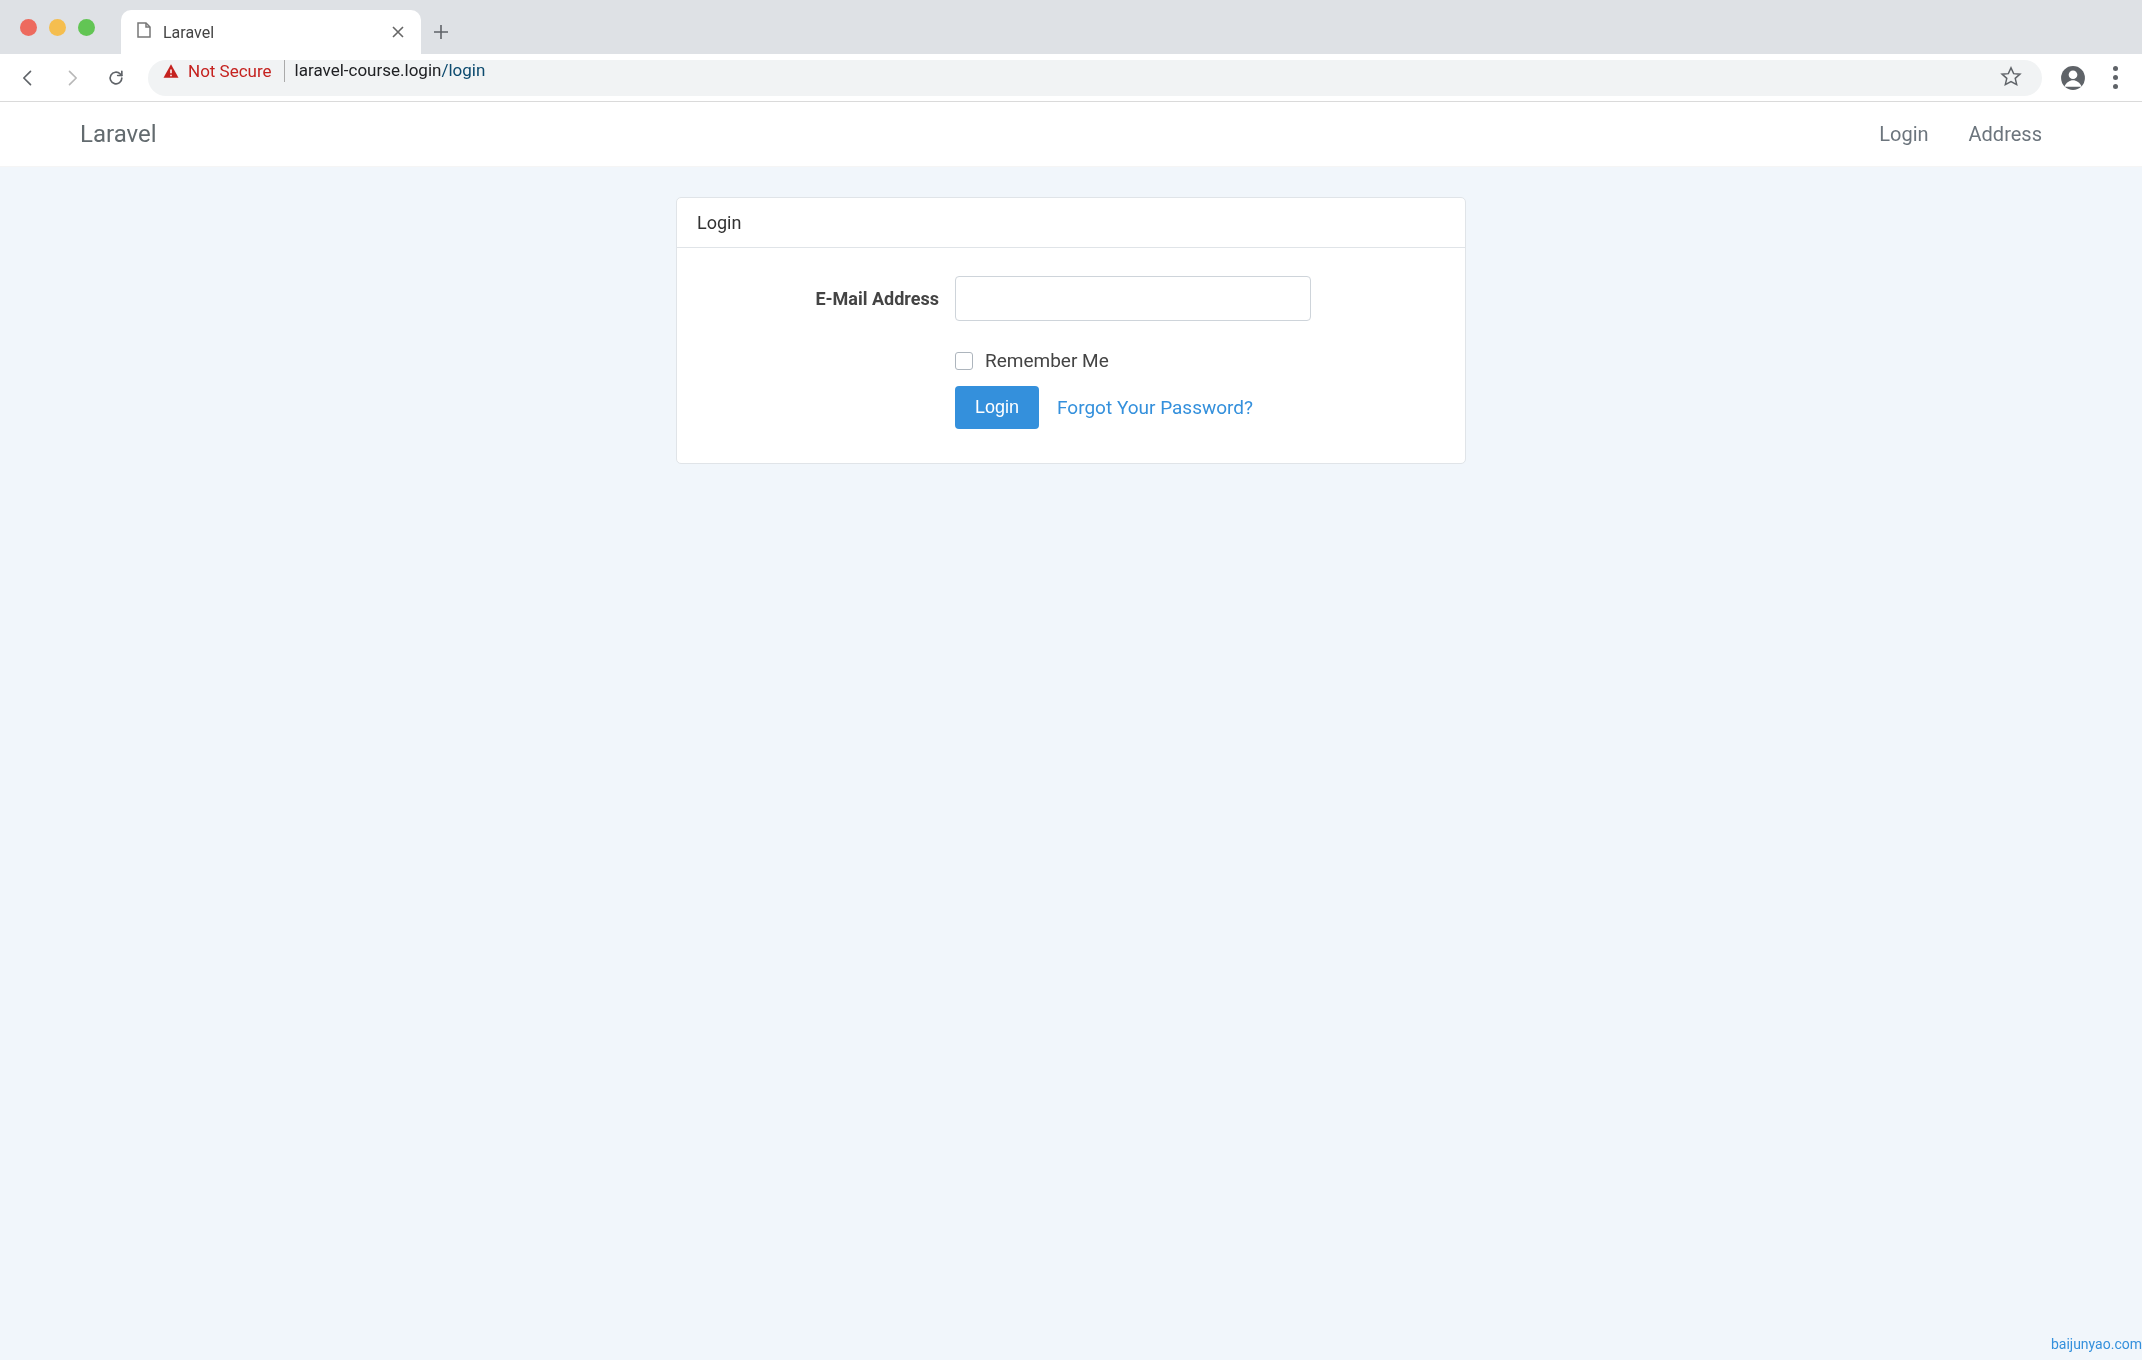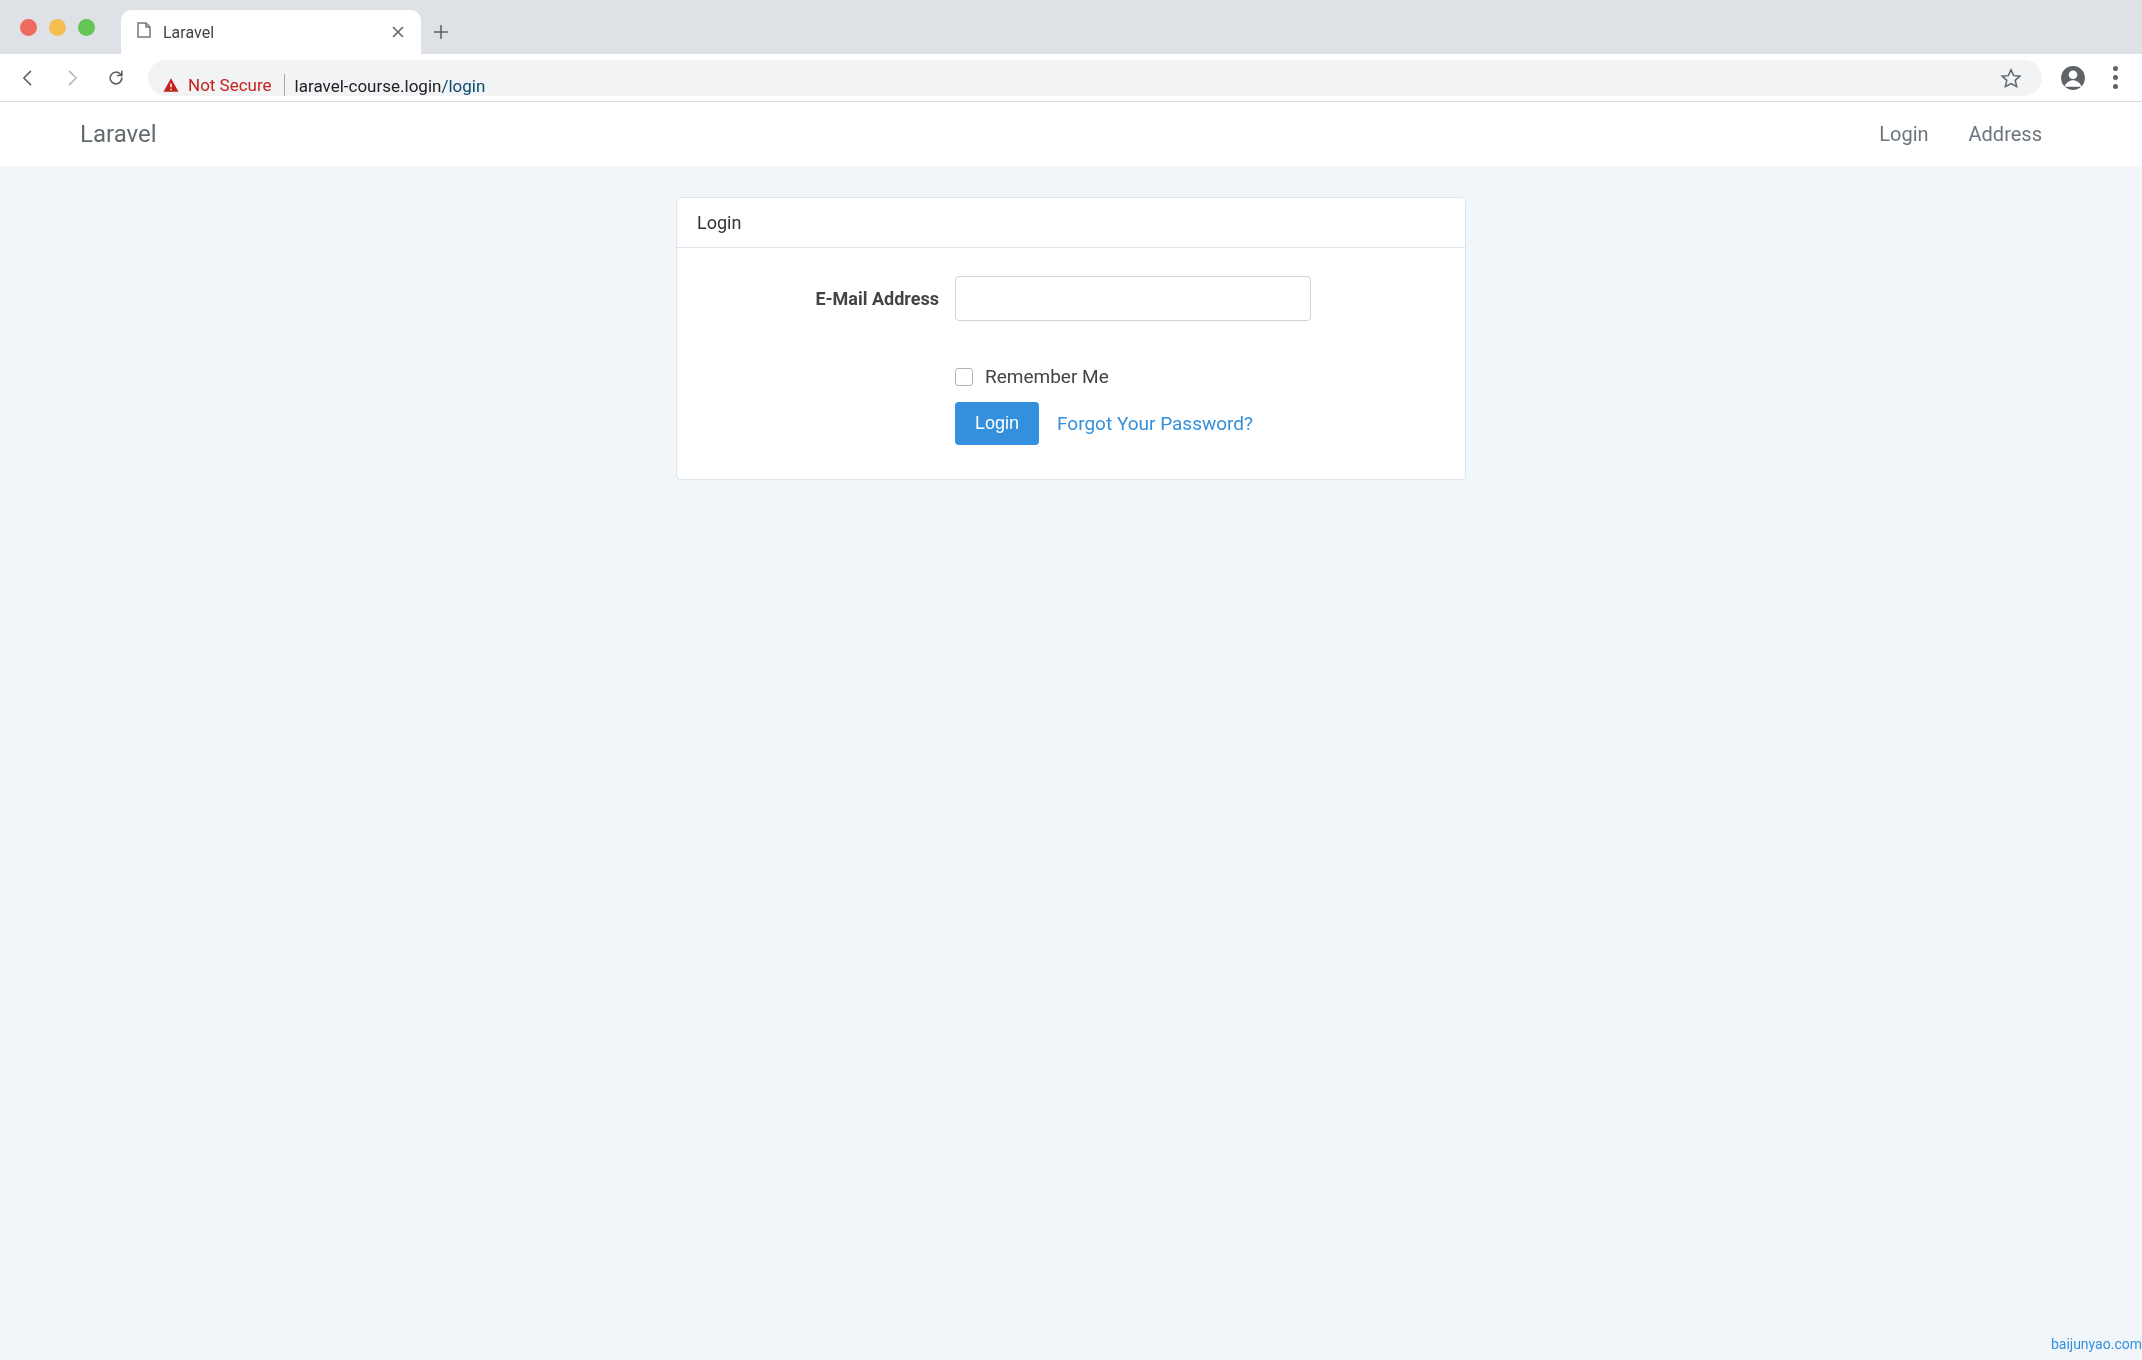--- a/index.html
+++ b/index.html
@@ -86,21 +86,21 @@
       cursor: pointer;
       border-radius: 50%;
     }
     .nav-btn svg { width: 20px; height: 20px; }
     .address-bar {
       flex: 1;
       height: 36px;
       background: #f1f3f4;
       border-radius: 18px;
       display: flex;
-      align-items: flex-end;
+      align-items: flex-start;
       padding: 0 14px;
       gap: 10px;
       margin: 12px 6px;
     }
     .security-warn {
       display: flex;
       align-items: center;
       gap: 8px;
       color: #c5221f;
       font-size: 17px;
@@ -331,21 +331,21 @@
   <div class="card">
     <div class="card-header">Login</div>
     <div class="card-body">
 
       <div class="form-row">
         <label class="form-label">E-Mail Address</label>
         <input type="text" class="form-control" style="">
       </div>
 
 
-      <div class="form-offset" style="margin-bottom:6px; margin-top:44px;">
+      <div class="form-offset" style="margin-bottom:6px; margin-top:28px;">
         <div class="checkbox"></div>
         <span class="remember-label">Remember Me</span>
       </div>
 
       <div class="actions-row">
         <button class="btn-primary">Login</button>
         <span class="forgot-link">Forgot Your Password?</span>
       </div>
 
     </div>

